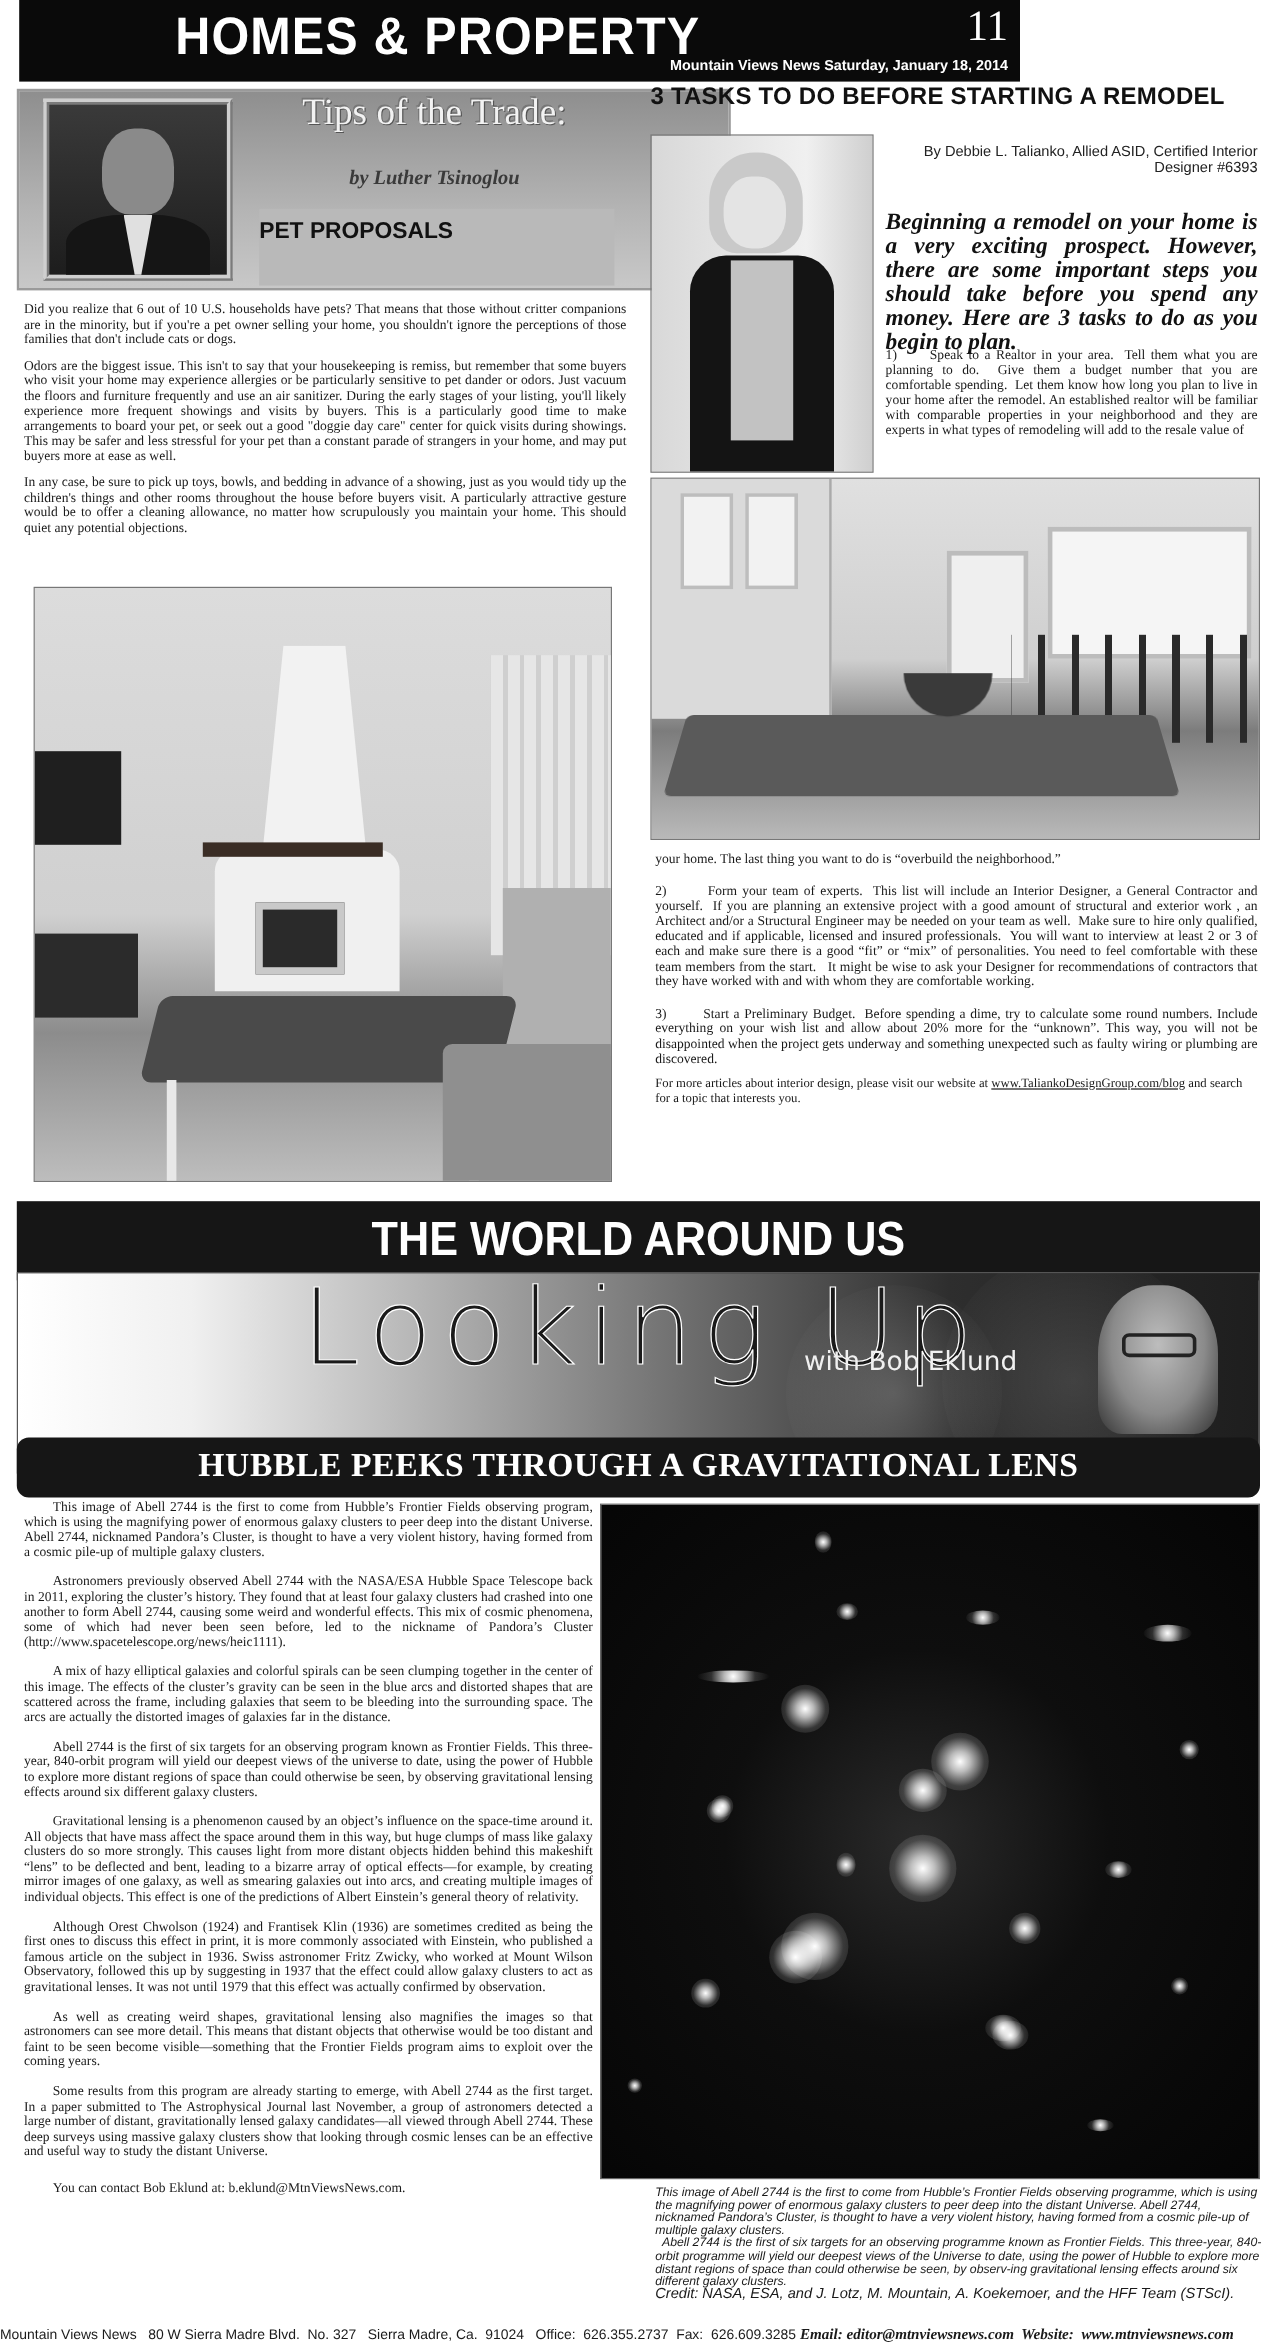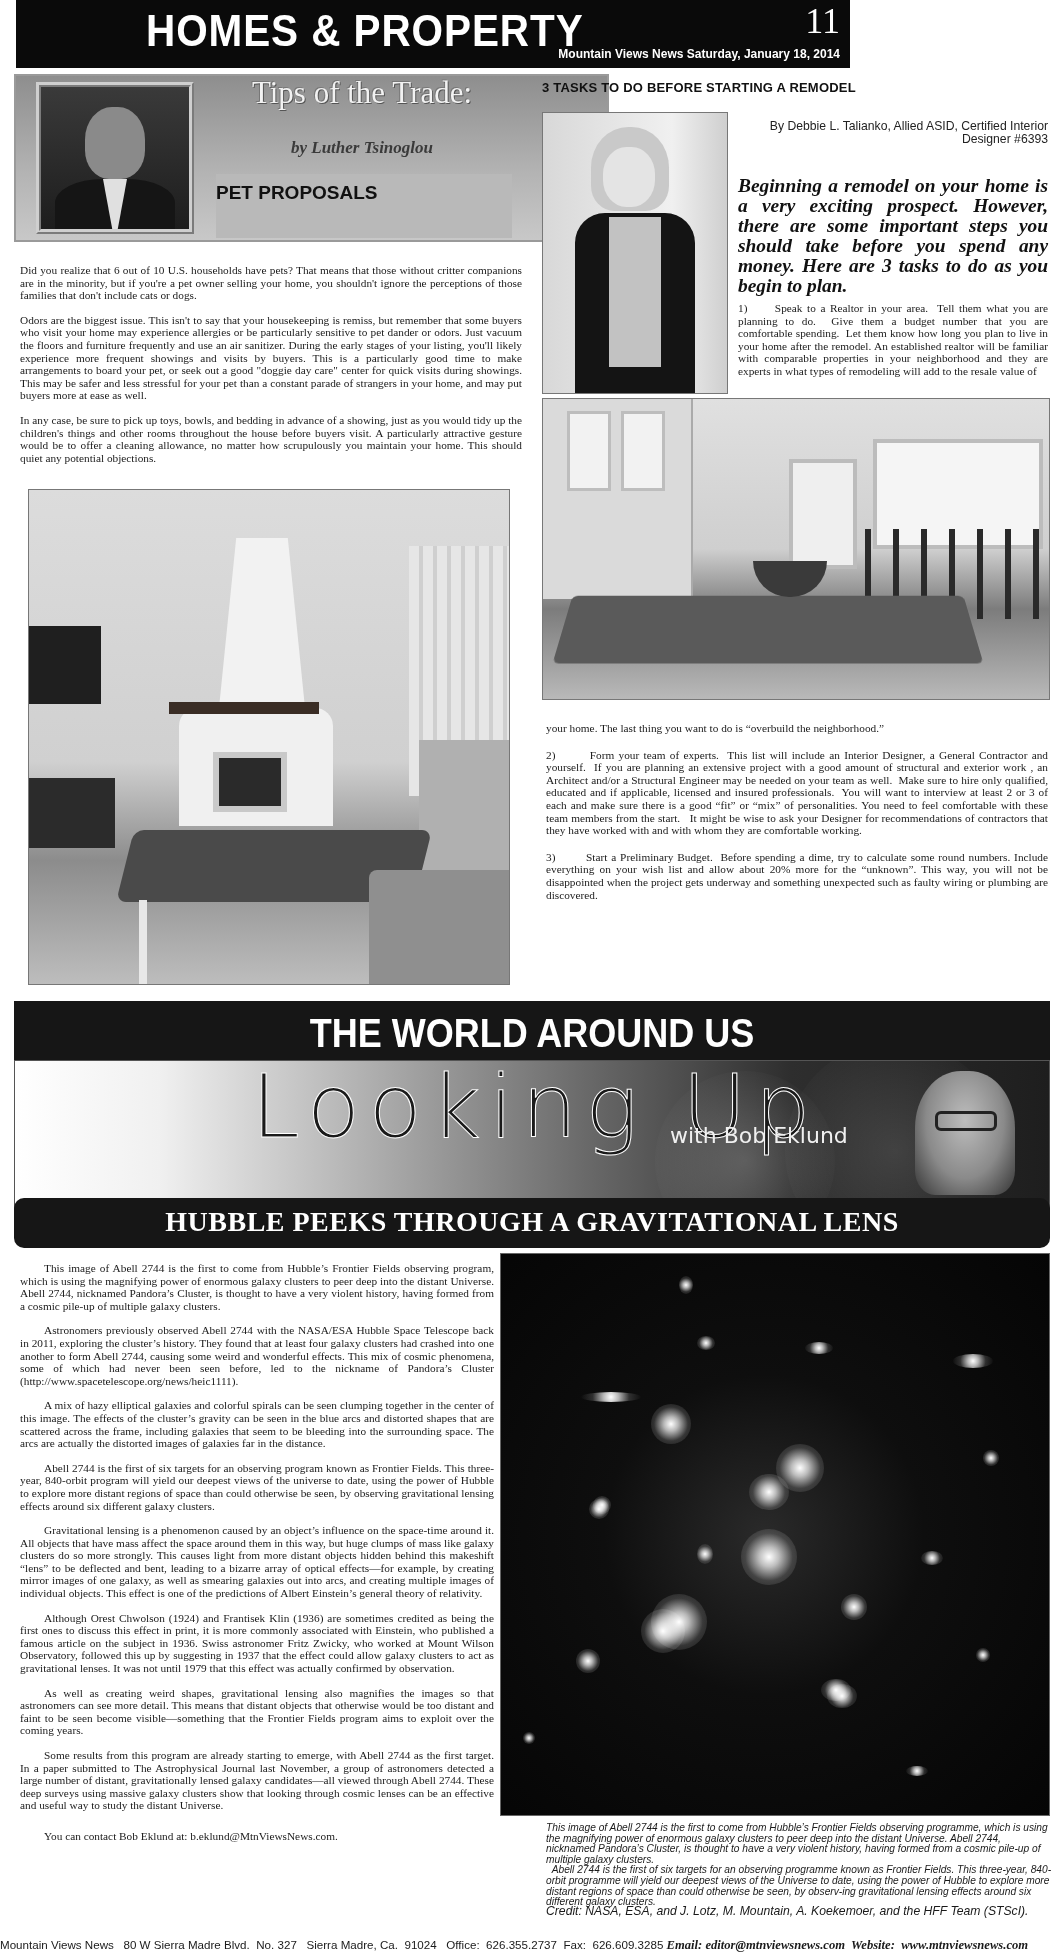--- a/index.html
+++ b/index.html
@@ -20,39 +20,39 @@
   .tips-frame .head { left: 44px; top: 20px; width: 60px; height: 72px; border-radius: 45% 45% 40% 40%; background: #8a8a8a; }
   .tips-frame .body { left: 14px; top: 92px; width: 120px; height: 60px; border-radius: 40% 40% 0 0; background: #151515; }
   .tips-frame .shirt { left: 62px; top: 92px; width: 24px; height: 52px; background: #e0e0e0; clip-path: polygon(0 0, 100% 0, 60% 100%, 40% 100%); }
   .tips-title { left: 188px; top: 2px; width: 316px; font-family: "Liberation Serif", serif; font-size: 31px; line-height: 30px; color: #f2f2f2; text-shadow: 1px 1px 0 #555, -1px -1px 0 #777; text-align: center; }
   .tips-sub { left: 188px; top: 32px; width: 316px; font-family: "Liberation Serif", serif; font-weight: bold; font-size: 24px; color: #f2f2f2; text-shadow: 1px 1px 0 #555, -1px -1px 0 #777; text-align: center; }
   .tips-byline { left: 188px; top: 62px; width: 316px; font-style: italic; font-weight: bold; font-size: 17px; color: #3a3a3a; text-align: center; }
   .tips-topic-box { left: 200px; top: 98px; width: 296px; height: 64px; background: #b9b9b9; }
   .tips-topic { left: 200px; top: 106px; font-family: "Liberation Sans", sans-serif; font-weight: bold; font-size: 19px; color: #111; }
 
   .body-text { font-size: 11.3px; line-height: 12.6px; text-align: justify; color: #1a1a1a; }
-  .body-text p { margin-bottom: 9px; margin-top: 12px; }
+  .body-text p { margin-bottom: 9px; }
   .col-left { left: 20px; top: 252px; width: 502px; }
 
   
   .photo { background: #999; border: 1px solid #777; overflow: hidden; }
   .living-room { left: 28px; top: 489px; width: 482px; height: 496px; background: linear-gradient(180deg, #dcdcdc 0%, #d0d0d0 55%, #8c8c8c 75%, #bdbdbd 100%); }
   .lr-chimney { left: 190px; top: 48px; width: 86px; height: 170px; background: #f2f2f2; clip-path: polygon(20% 0, 80% 0, 100% 100%, 0 100%); }
   .lr-fireplace { left: 150px; top: 218px; width: 154px; height: 118px; background: #f0f0f0; border-radius: 18px 18px 0 0; }
   .lr-mantel { left: 140px; top: 212px; width: 150px; height: 12px; background: #3a2d25; }
   .lr-hearth { left: 184px; top: 262px; width: 74px; height: 60px; background: #2a2a2a; border: 6px solid #c9c9c9; }
   .lr-tv { left: 0; top: 136px; width: 72px; height: 78px; background: #1f1f1f; }
   .lr-cabinet { left: 0; top: 288px; width: 86px; height: 70px; background: #2b2b2b; }
   .lr-curtain { left: 380px; top: 56px; width: 102px; height: 250px; background: repeating-linear-gradient(90deg, #e6e6e6 0 10px, #cfcfcf 10px 14px); }
   .lr-ottoman { left: 96px; top: 340px; width: 298px; height: 72px; background: #4a4a4a; border-radius: 10px; transform: skewX(-14deg); }
   .lr-table-legs { left: 110px; top: 410px; width: 260px; height: 86px; border-left: 8px solid #e8e8e8; border-right: 8px solid #e8e8e8; }
   .lr-chair { left: 390px; top: 250px; width: 92px; height: 140px; background: #b0b0b0; }
   .lr-sofa { left: 340px; top: 380px; width: 142px; height: 116px; background: #8f8f8f; border-radius: 8px 0 0 0; }
 
-  .headline-right { left: 542px; top: 80px; font-family: "Liberation Sans", sans-serif; font-weight: bold; font-size: 13px; color: #111; letter-spacing: 0.2px; }
+  .headline-right { left: 542px; top: 70px; font-family: "Liberation Sans", sans-serif; font-weight: bold; font-size: 20px; color: #111; letter-spacing: 0.2px; }
   .portrait { left: 542px; top: 112px; width: 186px; height: 282px; background: linear-gradient(90deg, #d8d8d8, #f0f0f0 70%, #cfcfcf); }
   .pt-hair { left: 48px; top: 14px; width: 78px; height: 84px; border-radius: 48% 48% 30% 30%; background: #c9c9c9; }
   .pt-face { left: 60px; top: 34px; width: 52px; height: 60px; border-radius: 45%; background: #e4e4e4; }
   .pt-jacket { left: 32px; top: 100px; width: 120px; height: 182px; background: #141414; border-radius: 30px 30px 0 0; }
   .pt-blouse { left: 66px; top: 104px; width: 52px; height: 150px; background: #c2c2c2; }
 
   .byline { left: 738px; top: 120px; width: 310px; font-family: "Liberation Sans", sans-serif; font-size: 12.2px; line-height: 13px; color: #222; text-align: right; }
   .pull-quote { left: 738px; top: 176px; width: 310px; font-family: "Liberation Serif", serif; font-style: italic; font-weight: bold; font-size: 19.4px; line-height: 20px; text-align: justify; color: #111; }
   .col-right-top { left: 738px; top: 290px; width: 310px; }
 
@@ -160,20 +160,23 @@
   <div class="abs k-window"></div>
   <div class="abs k-chairs"></div>
   <div class="abs k-island"></div>
   <div class="abs k-bowl"></div>
 </div>
 
 <div class="abs body-text col-right-bottom">
   <p>your home.  The last thing you want to do is “overbuild the neighborhood.”</p>
   <p style="white-space: pre-wrap; margin-top:14px;">2)        Form your team of experts.  This list will include an Interior Designer, a General Contractor and yourself.  If you are planning an extensive project with a good amount of structural and exterior work , an Architect and/or a Structural Engineer may be needed on your team as well.  Make sure to hire only qualified, educated and if applicable, licensed and insured professionals.  You will want to interview at least 2 or 3 of each and make sure there is a good “fit” or “mix” of personalities. You need to feel comfortable with these team members from the start.   It might be wise to ask your Designer for recommendations of contractors that they have worked with and with whom they are comfortable working.</p>
   <p style="white-space: pre-wrap; margin-top:14px;">3)        Start a Preliminary Budget.  Before spending a dime, try to calculate some round numbers. Include everything on your wish list and allow about 20% more for the “unknown”. This way, you will not be disappointed when the project gets underway and something unexpected such as faulty wiring or plumbing are discovered.</p>
+  <p style="font-size:10.6px; line-height:11.6px; text-align:left;">
+    <span>For more articles about interior design, please visit our website at </span><a>www.TaliankoDesignGroup.com/blog</a><span> and search for a topic that interests you.</span>
+  </p>
 </div>
 
 <div class="abs section-bar">
   <div class="abs section-title">THE WORLD AROUND US</div>
 </div>
 
 <div class="abs lookingup">
   <div class="abs lu-ring1"></div>
   <div class="abs lu-ring2"></div>
   <div class="abs lu-title">Looking Up</div>

